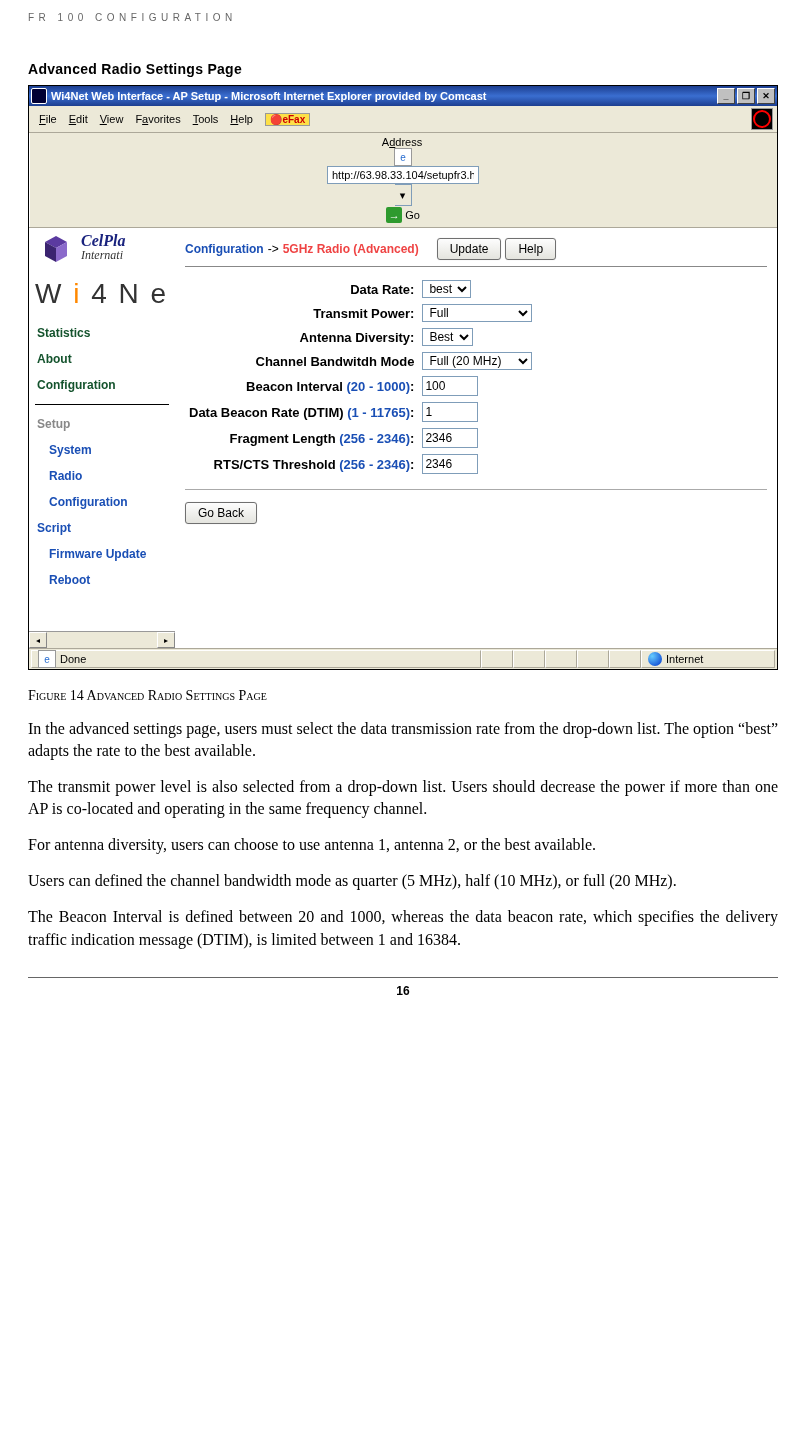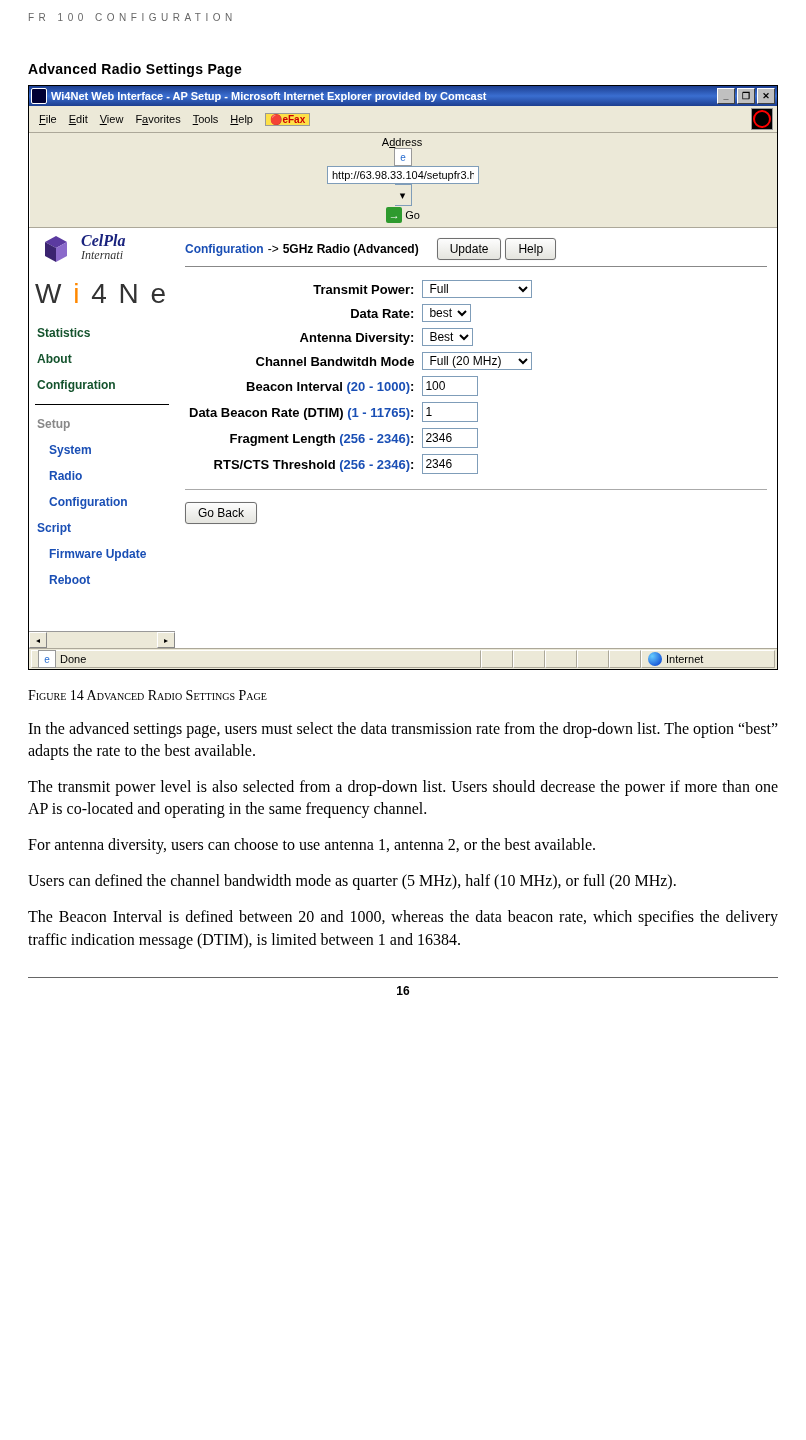--- a/index.html
+++ b/index.html
@@ -259,21 +259,21 @@
     font-size:12px;
     font-weight:bold;
     display:flex;
     align-items:center;
     gap:4px;
     padding:6px 0;
     border-bottom:1px solid #888;
   }
   .bc-config { color:#1a4fb5; }
   .bc-arrow { color:#000; font-weight:normal; }
-  .bc-green { color:#000000; }
+  .bc-green { color:#ef4444; }
   .xp-btn {
     background: linear-gradient(to bottom,#fdfdfd,#e4e4de);
     border:1px solid #707070;
     border-radius:3px;
     padding: 3px 12px;
     font-family:Tahoma,Arial,sans-serif;
     font-size:12px;
     cursor:pointer;
     box-shadow: 0 0 1px rgba(0,0,0,.2);
   }
@@ -437,26 +437,26 @@
           <span class="bc-arrow">-&gt;</span>
           <span class="bc-green">5GHz Radio (Advanced)</span>
           <span style="flex:0 0 10px"></span>
           <button class="xp-btn">Update</button>
           <button class="xp-btn">Help</button>
         </div>
 
         <table class="form-table">
           <tbody>
               <tr>
+            <td class="flabel"><span>Data Rate:</span></td>
+            <td><select><option>best</option></select></td>
+          </tr>
+          <tr>
             <td class="flabel"><span>Transmit Power:</span></td>
             <td><select style="width:110px"><option>Full</option></select></td>
-          </tr>
-          <tr>
-            <td class="flabel"><span>Data Rate:</span></td>
-            <td><select><option>best</option></select></td>
           </tr>
           <tr>
             <td class="flabel"><span>Antenna Diversity:</span></td>
             <td><select><option>Best</option></select></td>
           </tr>
           <tr>
             <td class="flabel"><span>Channel Bandwitdh Mode</span></td>
             <td><select style="width:110px"><option>Full (20 MHz)</option></select></td>
           </tr>
           <tr>

